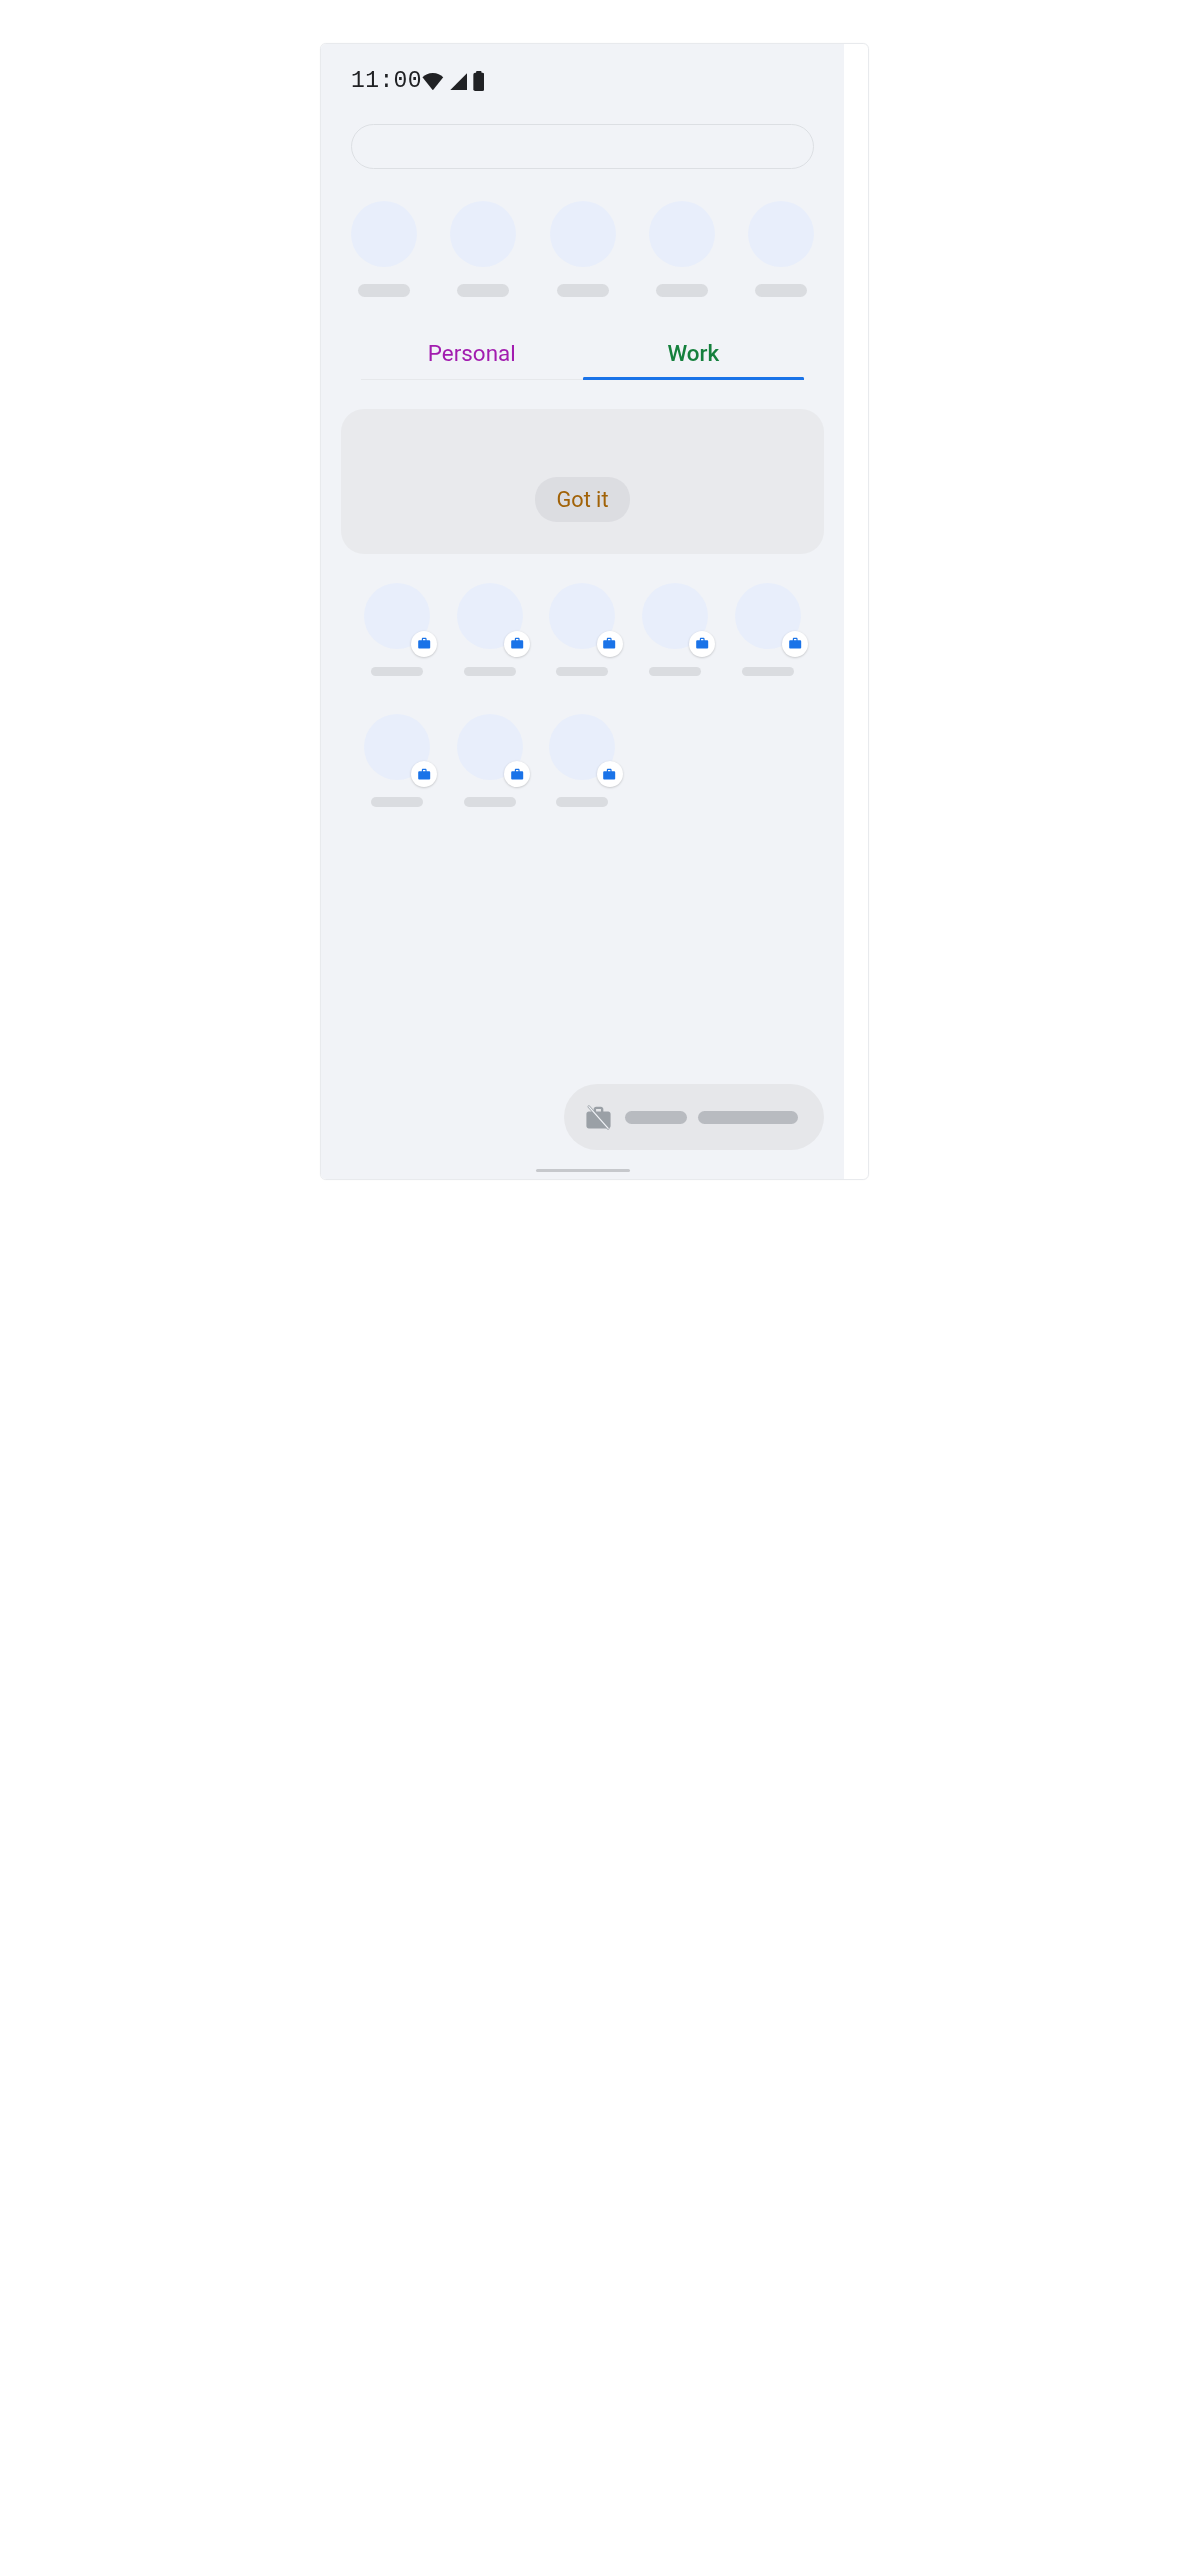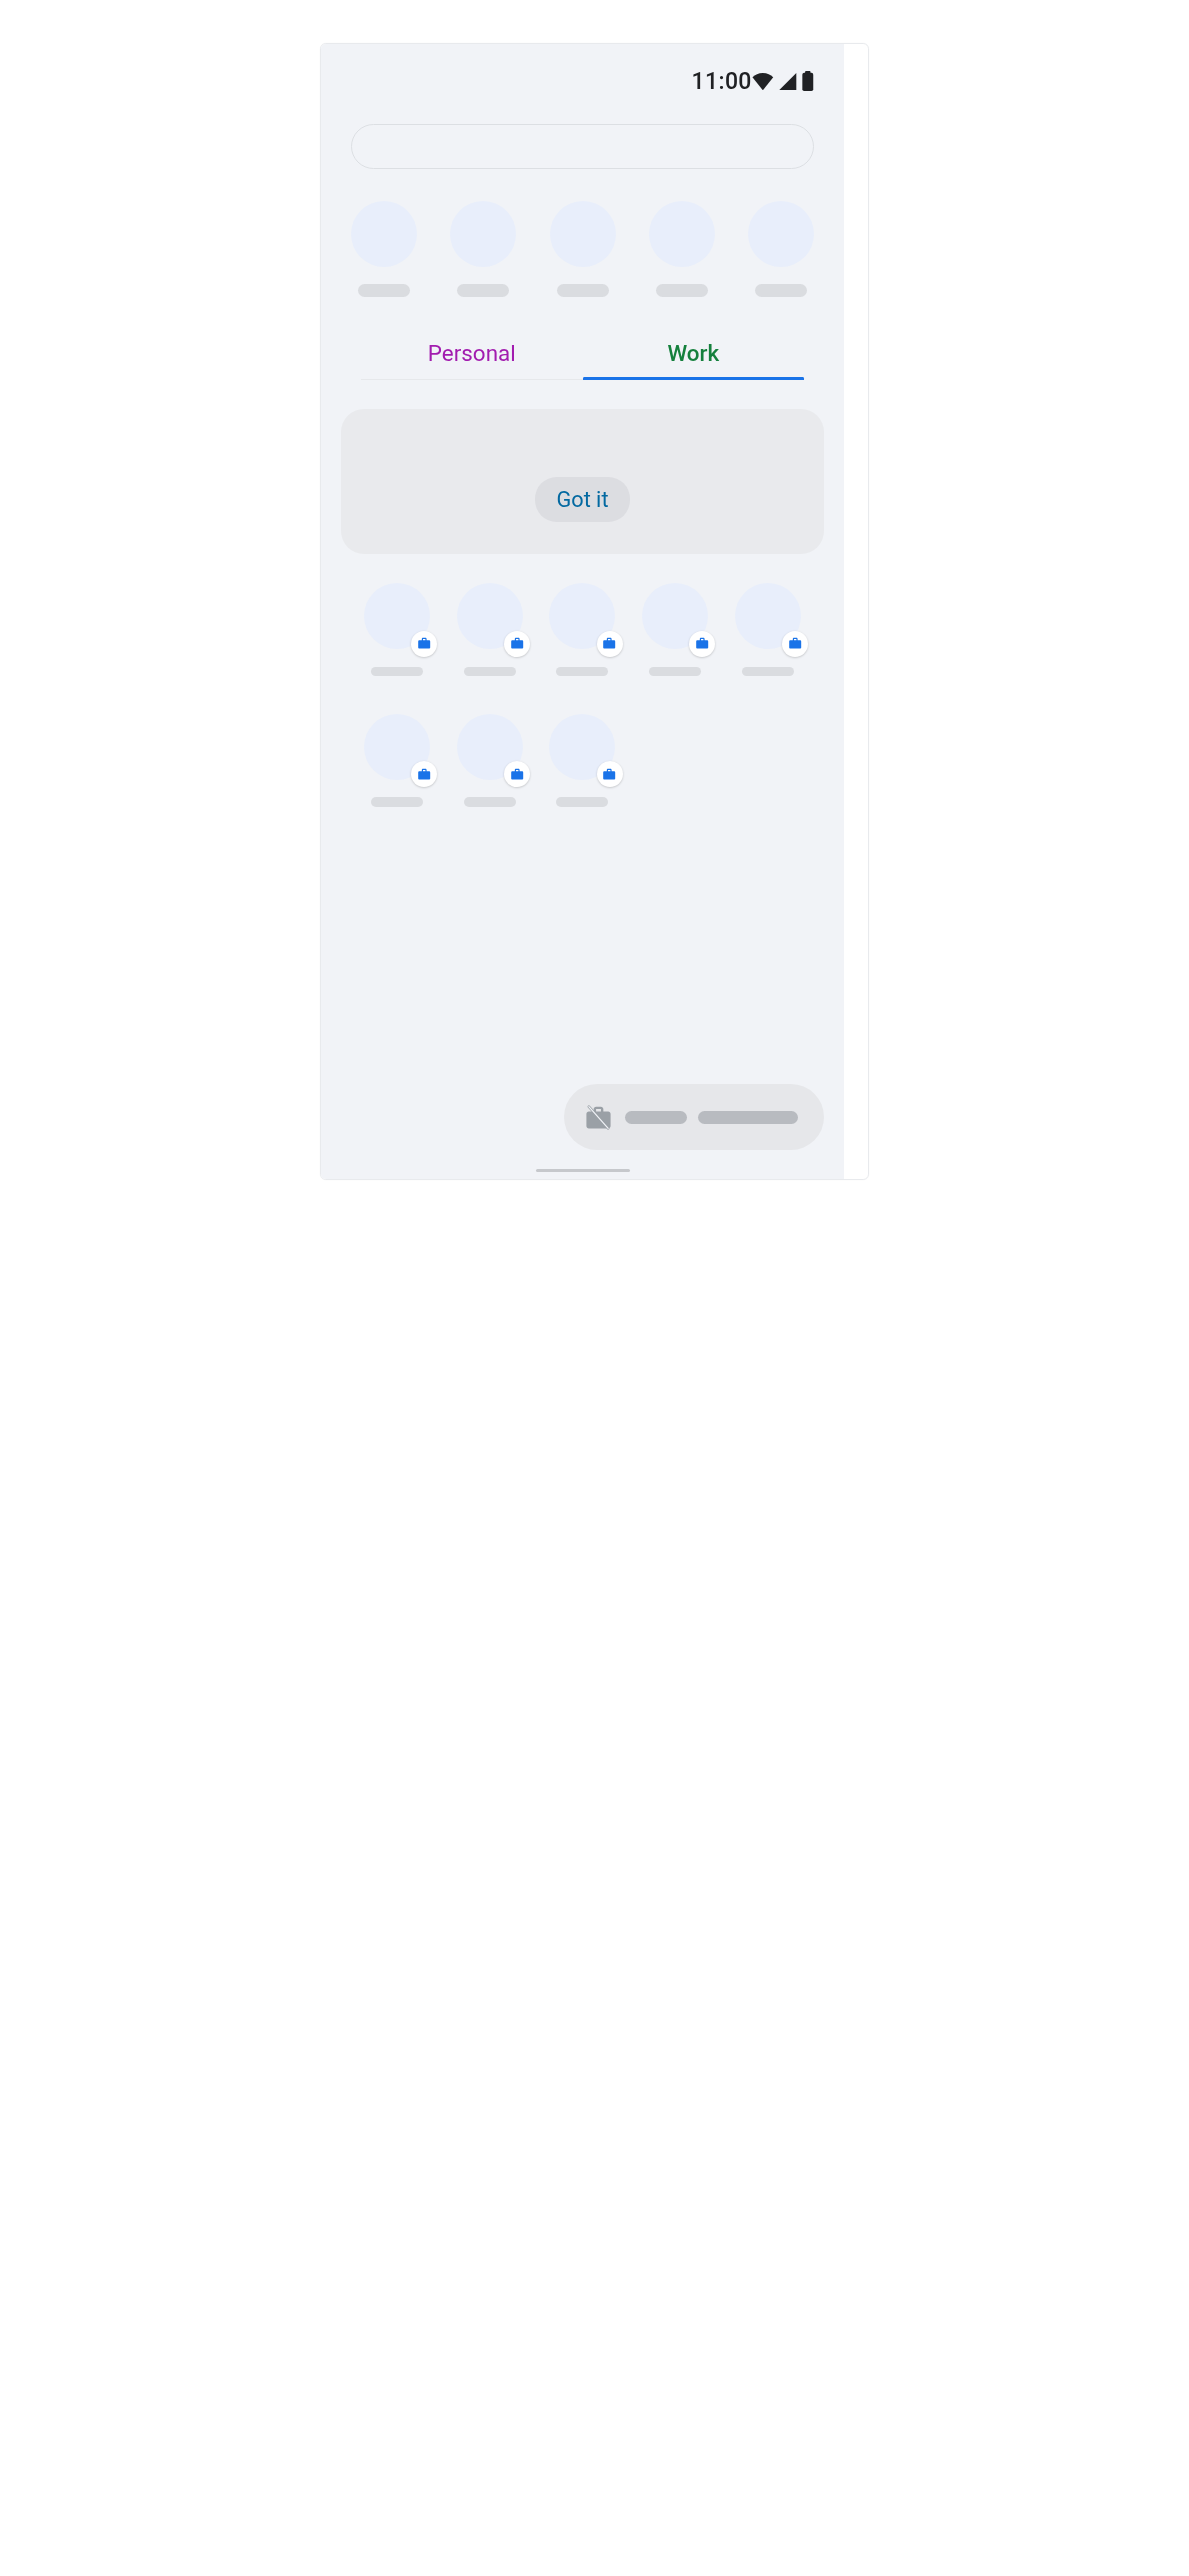--- a/index.html
+++ b/index.html
@@ -26,24 +26,25 @@
     align-items:center;
   }
   .outer-col {
     width: 549px;
     background:#ffffff;
   }
 
   
   .status-bar {
     display:flex;
-    justify-content:flex-end;
+    justify-content:flex-start;
     align-items:center;
     padding: 16px 30px 0 30px;
     height: 58px;
+    font-family: Liberation Mono, monospace;
   }
   .status-time {
     font-size: 23px;
     font-weight: 500;
     color:#202124;
     letter-spacing:0.4px;
   }
   .status-icons {
     display:flex;
     align-items:center;
@@ -118,21 +119,21 @@
     font-weight:300;
     letter-spacing:-0.4px;
   }
   .banner-btn {
     display:inline-block;
     margin-top:32px;
     background:#dcdde1;
     border-radius:21.7px;
     padding:10px 21.7px;
     font-size:21.7px;
-    color:#0369a1;
+    color:#a16207;
   }
 
   
   .apps {
     padding: 29px 30px 0 30px;
     display:grid;
     grid-template-columns: repeat(5, 1fr);
     gap: 38px 0;
     justify-items:center;
   }

